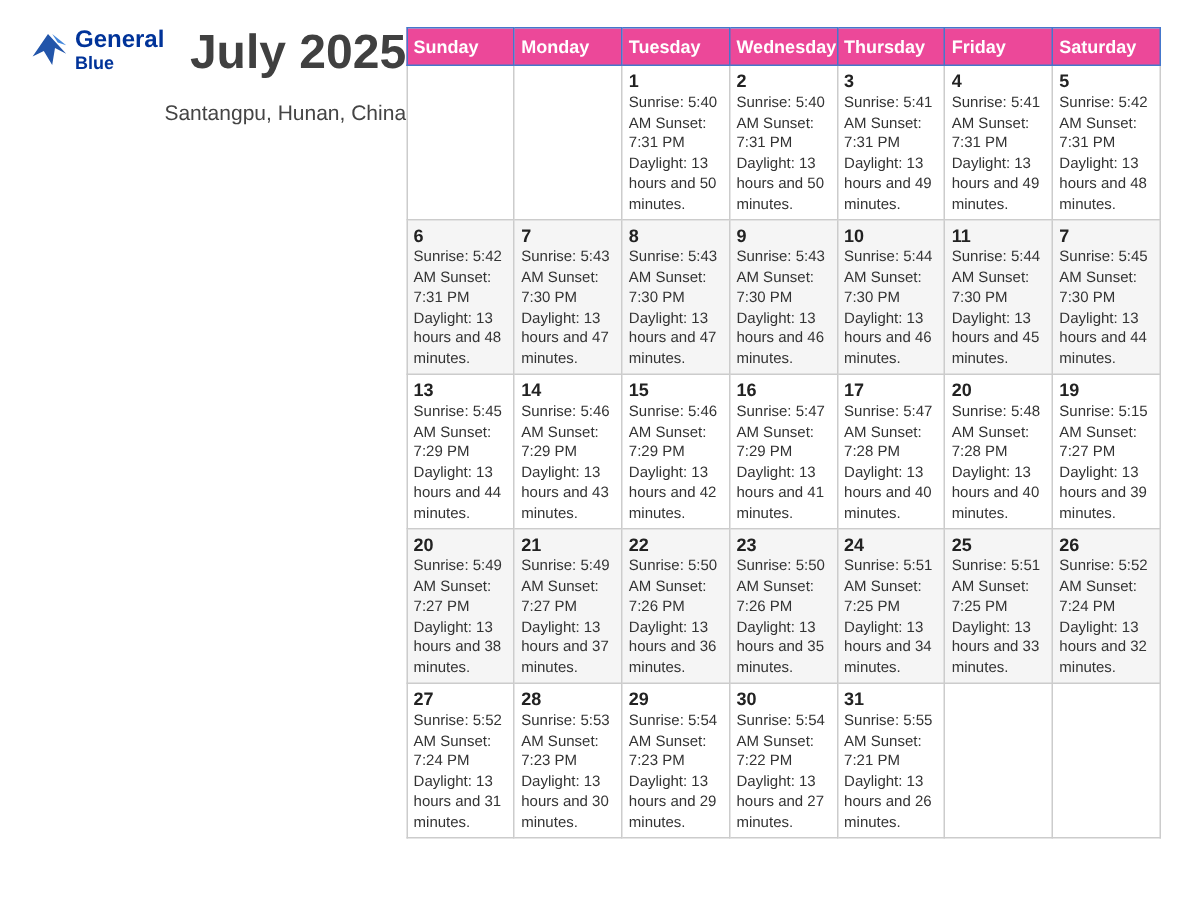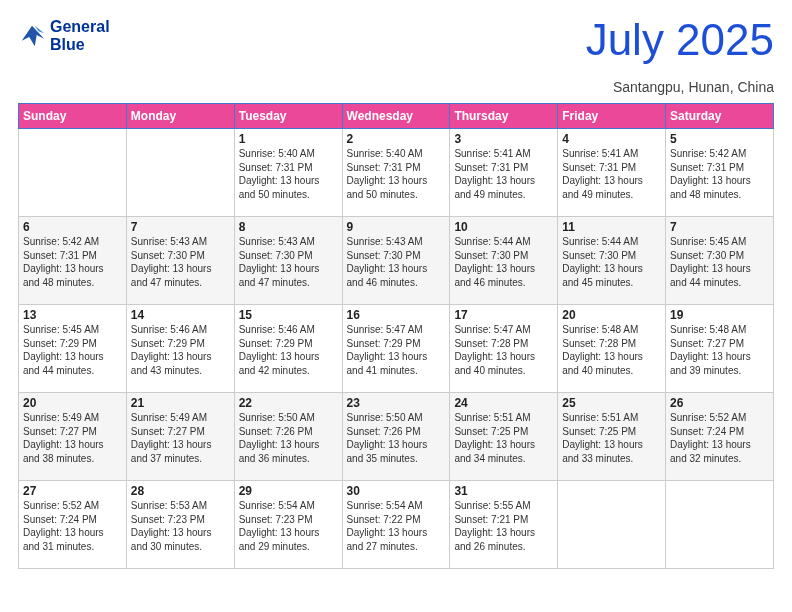--- a/index.html
+++ b/index.html
@@ -8,44 +8,44 @@
       height: 612px;
       font-family: Arial, sans-serif;
       background: #fff;
       overflow: hidden;
     }
     .page {
       width: 792px;
       height: 508px;
       padding: 18px 18px 4px 18px;
       display: flex;
-      flex-direction: column;
+      flex-direction: row;
     }
     .header {
       display: flex;
       justify-content: space-between;
       align-items: flex-start;
       margin-bottom: 8px;
     }
     .logo {
       display: flex;
       align-items: center;
       gap: 4px;
     }
     .logo-bird {
       width: 28px;
       height: 28px;
     }
     .title-block {
       text-align: right;
     }
     .month-title {
-      font-size: 44px;
-      font-weight: normal;
-      color: #1d4ed8;
+      font-size: 32px;
+      font-weight: bold;
+      color: #404040;
       line-height: 1;
     }
     .location {
       font-size: 14px;
       color: #444;
       margin-top: 17px;
     }
     .calendar {
       flex: 1;
       border: 1px solid #ccc;
@@ -100,21 +100,21 @@
 
 <div class="page">
   <div class="header">
     <div class="logo">
       <svg class="logo-bird" viewBox="0 0 30 30" xmlns="http://www.w3.org/2000/svg">
         <polygon points="15,4 28,18 20,14 18,26 12,16 4,20" fill="#2255aa"></polygon>
         <polygon points="18,4 28,12 22,10" fill="#4488dd"></polygon>
       </svg>
       <div>
         <div style="font-size:16px;font-weight:bold;color:#003399;line-height:1.1;">General</div>
-        <div style="font-size:16px;font-weight:bold;color:#003399;line-height:1.1;">Blue</div>
+        <div style="font-size:12px;font-weight:bold;color:#003399;line-height:1.1;">Blue</div>
       </div>
     </div>
     <div class="title-block">
       <div class="month-title">July 2025</div>
       <div class="location">Santangpu, Hunan, China</div>
     </div>
   </div>
 
   <table class="calendar">
     <thead>
@@ -239,21 +239,21 @@
 Daylight: 13 hours and 40 minutes.</div>
           </td>
           <td>
             <span class="day-num">20</span>
             <div class="day-info">Sunrise: 5:48 AM
 Sunset: 7:28 PM
 Daylight: 13 hours and 40 minutes.</div>
           </td>
           <td>
             <span class="day-num">19</span>
-            <div class="day-info">Sunrise: 5:48 AM
+            <div class="day-info">Sunrise: 5:15 AM
 Sunset: 7:27 PM
 Daylight: 13 hours and 39 minutes.</div>
           </td>
         </tr>
         <tr>
           <td>
             <span class="day-num">20</span>
             <div class="day-info">Sunrise: 5:49 AM
 Sunset: 7:27 PM
 Daylight: 13 hours and 38 minutes.</div>

